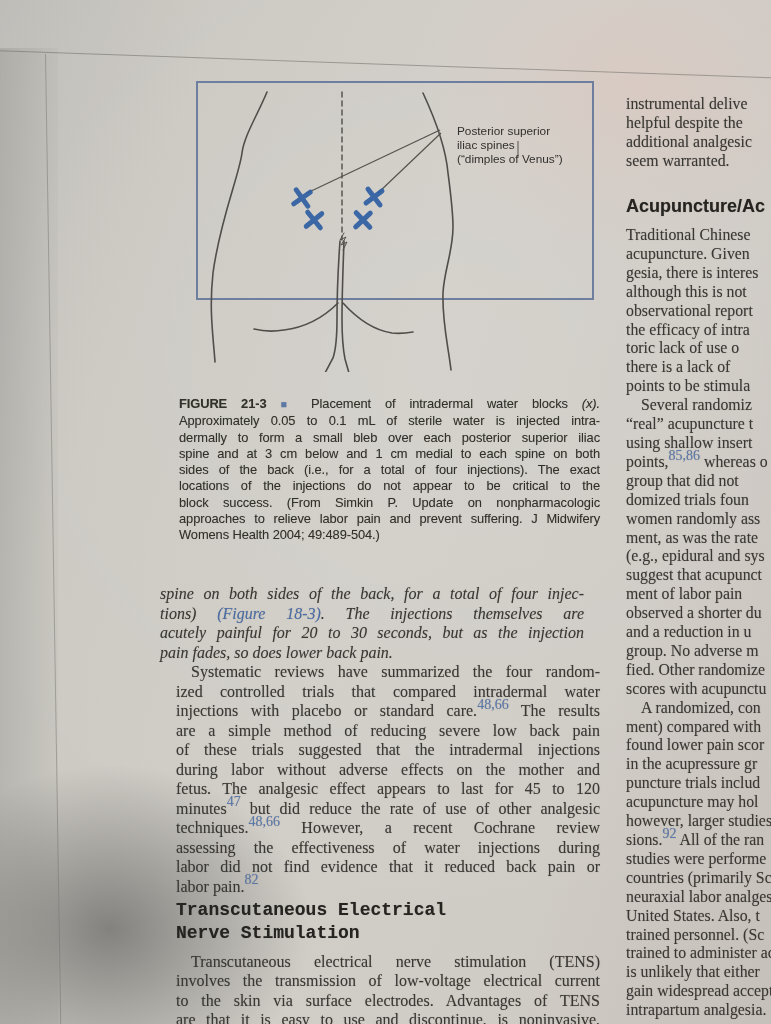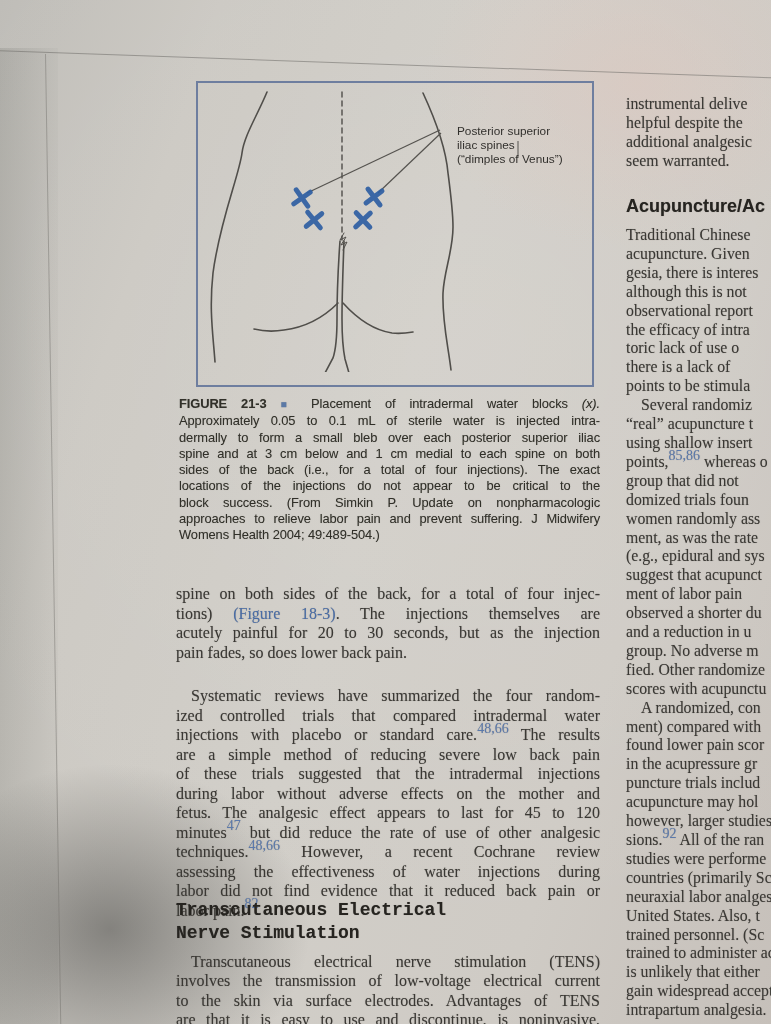--- a/index.html
+++ b/index.html
@@ -16,31 +16,31 @@
     background:radial-gradient(closest-side, rgba(226,196,186,.38), rgba(226,196,186,0));}
   .shade-bl{left:-90px;bottom:-70px;width:400px;height:330px;
     background:radial-gradient(closest-side, rgba(40,40,38,.45), rgba(40,40,38,0));}
   .shade-left{left:0;top:48px;width:58px;height:976px;
     background:linear-gradient(to right, rgba(100,102,96,.20), rgba(100,102,96,.04));}
   .edge-h{position:absolute;left:-10px;top:50px;width:820px;height:0;
     border-top:1px solid rgba(110,108,104,.55);transform:rotate(2deg);transform-origin:left center;}
   .edge-v{position:absolute;left:45px;top:54px;height:1000px;width:0;
     border-left:1px solid rgba(110,108,104,.45);transform:rotate(-0.9deg);transform-origin:top left;}
 
-  .fig-box{position:absolute;left:196px;top:81px;width:398px;height:306px;
+  .fig-box{position:absolute;left:196px;top:81px;width:398px;height:219px;
     border:2px solid #6e7e9f;box-sizing:border-box;}
 
   .caption{position:absolute;left:179px;top:396px;width:421px;
     font-family:"Liberation Sans", sans-serif;font-size:12.9px;line-height:16.3px;
     color:#313029;letter-spacing:-0.1px;text-shadow:0 0 .7px rgba(70,68,64,.35);}
 
   .para{position:absolute;color:#3a3834;font-size:16px;line-height:19.5px;
     text-shadow:0 0 1px rgba(70,68,64,.38);}
-  .p1{left:176px;top:584px;width:424px;}
-  .p2{left:176px;top:662px;width:424px;margin-top:24px;}
+  .p1{left:160px;top:584px;width:424px;font-style:italic;}
+  .p2{left:176px;top:662px;width:424px;}
   .p3{left:176px;top:952px;width:424px;line-height:19.3px;}
   .h-tens{position:absolute;left:176px;top:899px;width:424px;margin:0;
     font-family:Liberation Mono, monospace;font-weight:bold;font-size:18px;line-height:22.5px;
     color:#262420;text-shadow:0 0 .8px rgba(50,48,44,.4);}
   .r0{left:626px;top:95px;width:215px;font-size:15.8px;line-height:18.9px;}
   .h-acu{position:absolute;left:626px;top:196px;width:215px;margin:0;white-space:nowrap;
     font-family:"Liberation Sans", sans-serif;font-weight:bold;font-size:18px;
     color:#262420;text-shadow:0 0 .8px rgba(50,48,44,.4);}
   .rb{left:626px;top:226px;width:215px;font-size:15.8px;line-height:18.9px;}
 

